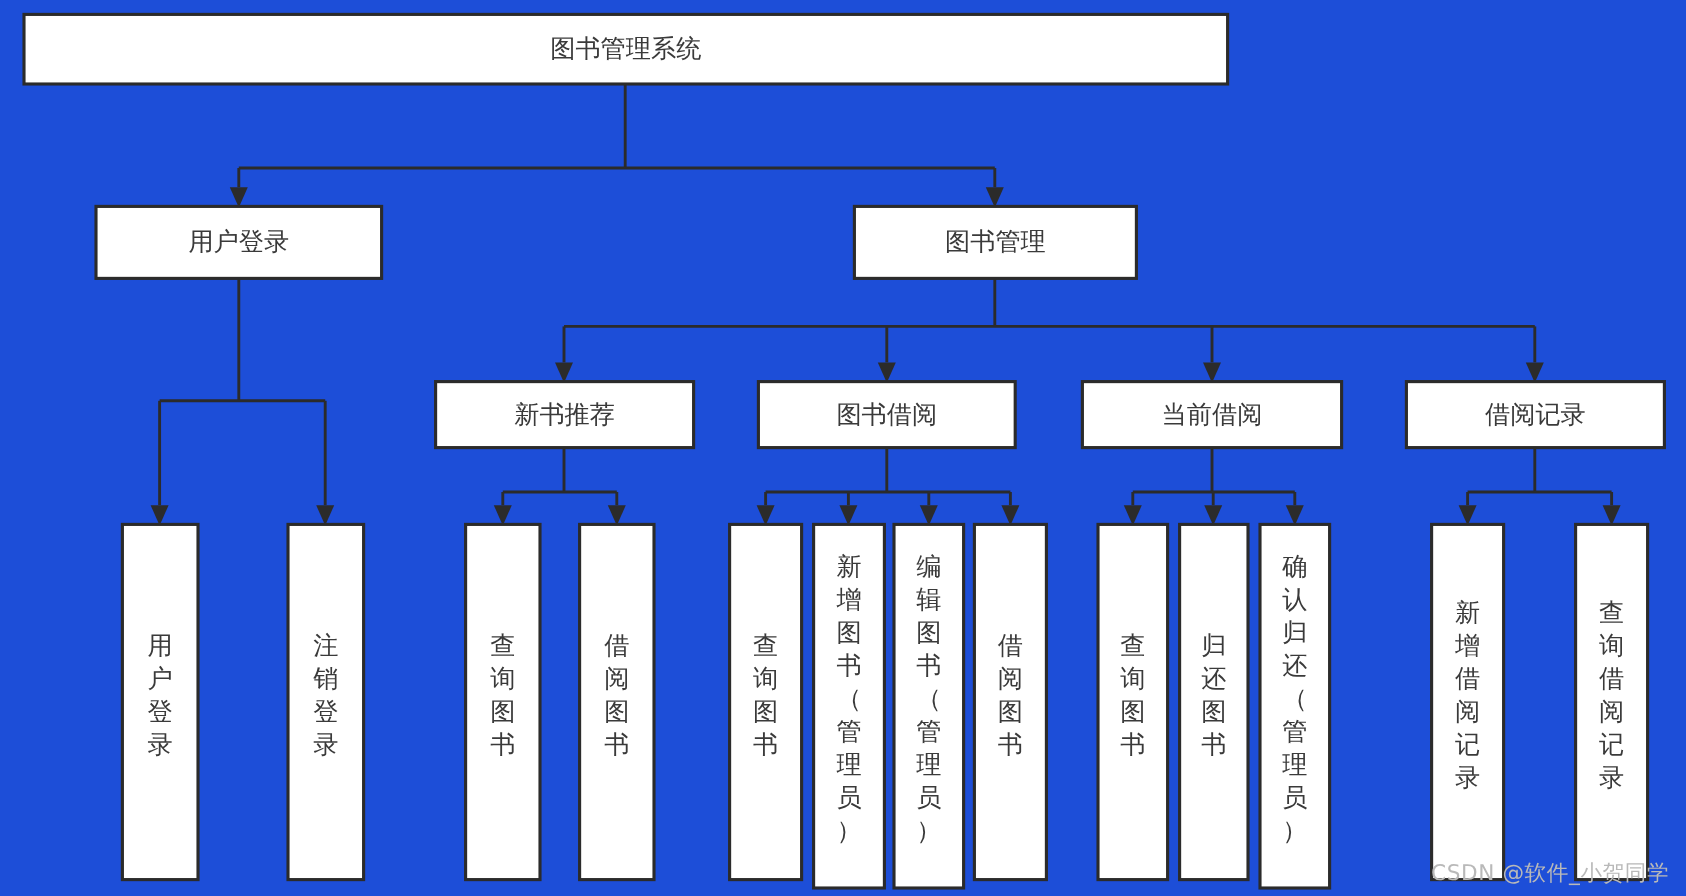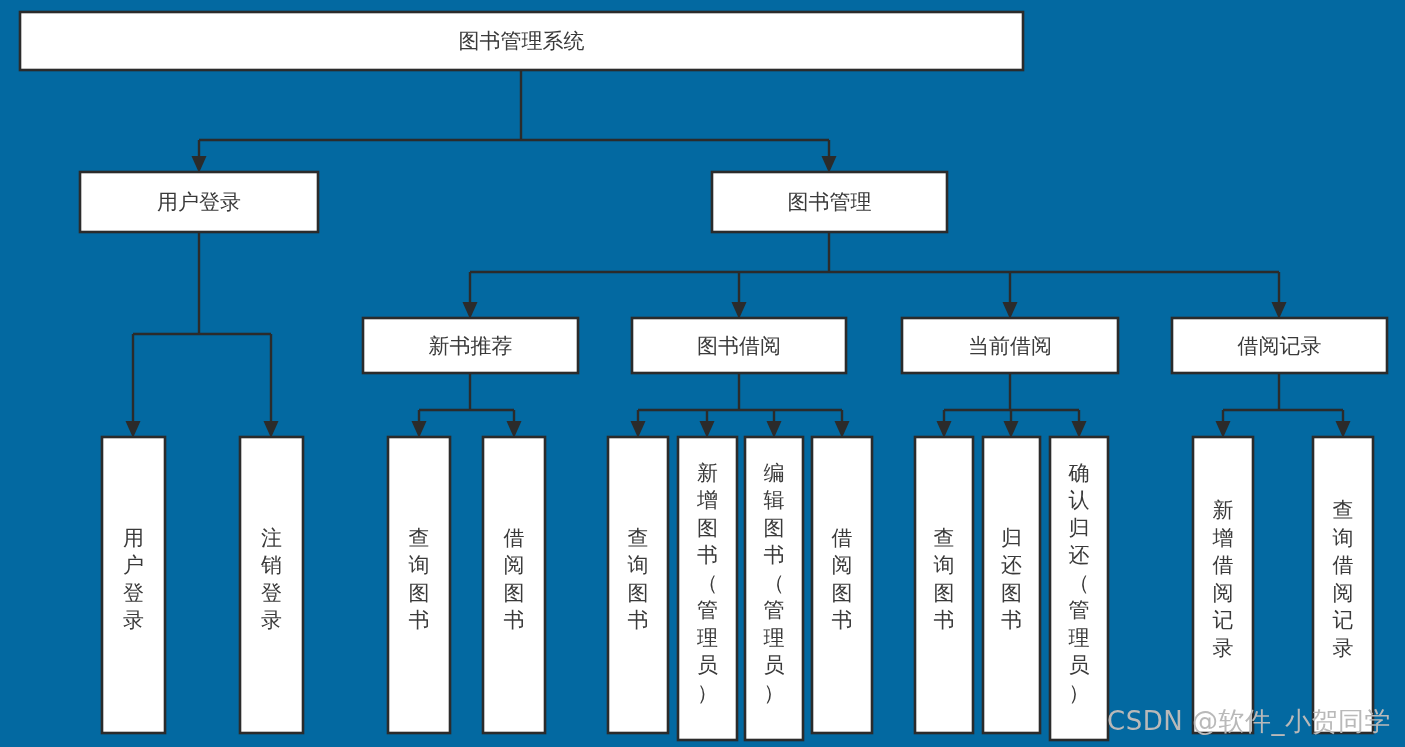--- a/index.html
+++ b/index.html
@@ -11,21 +11,21 @@
   body {
     font-family: "DejaVu Sans", "Liberation Sans", sans-serif;
     width: 1405px;
     height: 747px;
     overflow: hidden;
   }
   #diagram-root {
     position: relative;
     width: 1405px;
     height: 747px;
-    background: #0369a1;
+    background: #1d4ed8;
   }
   svg#flowchart {
     display: block;
     width: 1405px;
     height: 747px;
   }
   .node-rect {
     fill: #ffffff;
     stroke: #2b2b2b;
     stroke-width: 2.6;
@@ -51,21 +51,21 @@
     font-family: "DejaVu Sans", "Liberation Sans", sans-serif;
     fill: #3a3a3a;
     font-size: 21px;
     text-anchor: middle;
   }
   .watermark {
     position: absolute;
     right: 14px;
     bottom: 8px;
     font-family: "DejaVu Sans", "Liberation Sans", sans-serif;
-    font-size: 26px;
+    font-size: 18px;
     color: #b9b9b9;
     letter-spacing: 0.5px;
     white-space: nowrap;
     pointer-events: none;
   }
 </style>
 </head>
 <body>
 
 <div id="diagram-root">

